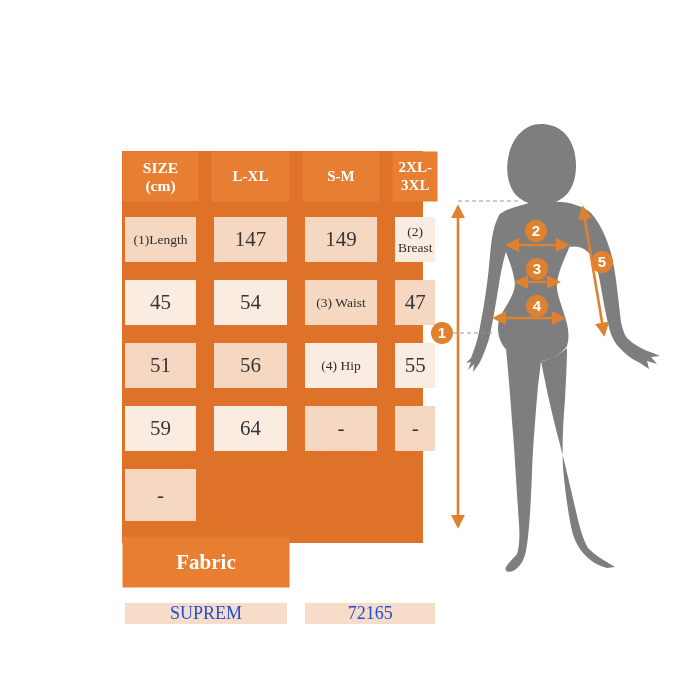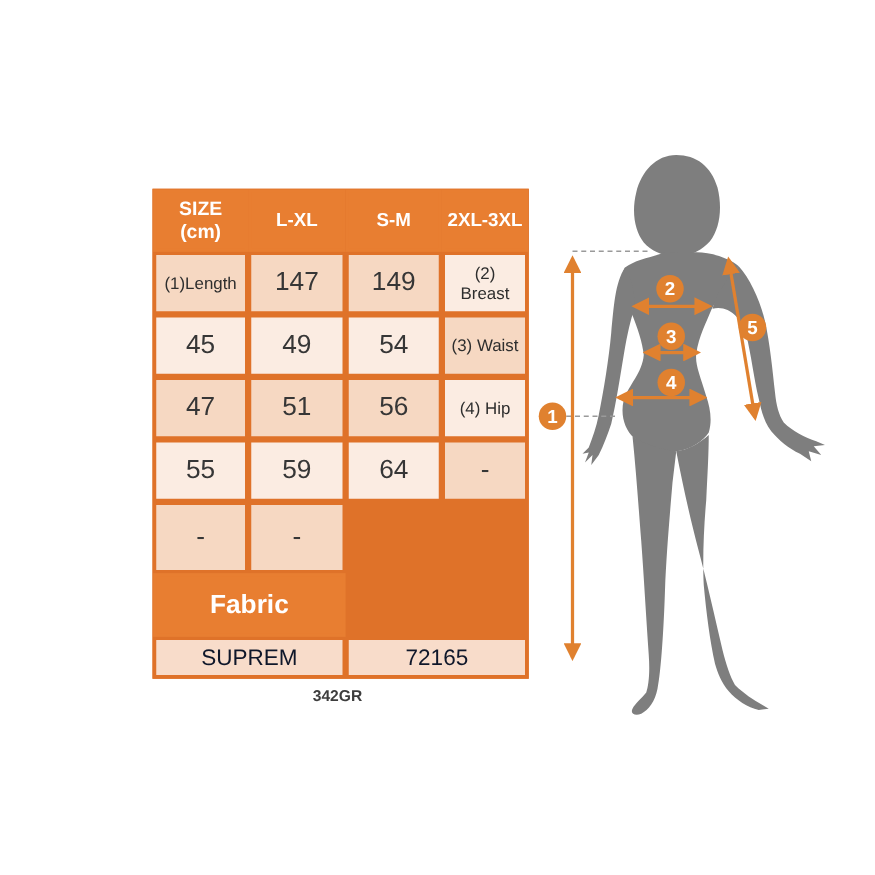--- a/index.html
+++ b/index.html
@@ -10,23 +10,24 @@
   }
   .canvas{position:absolute;left:0;top:0;width:700px;height:700px;background:#fff;}
 
   
   .size-table{
     position:absolute;left:122px;top:151px;width:301px;height:392px;
     box-sizing:border-box;
     display:grid;
     grid-template-columns:71px 73px 72px 1fr;
     grid-template-rows:45px 45px 45px 45px 45px 52px 46px 1fr;
-    gap:5px;
+    gap:18px;
     background:var(--table-border);
     border:3px solid var(--table-border);
+    font-family:Liberation Serif, serif;
   }
   .tcell{
     display:flex;align-items:center;justify-content:center;
     text-align:center;box-sizing:border-box;line-height:1.15;
   }
   .th{
     background:var(--orange);color:var(--header-text);
     font-weight:bold;font-size:15px;
     
     box-shadow:0 0 0 2.5px var(--orange);
@@ -37,21 +38,21 @@
   .row-value{font-size:21px;color:var(--cell-text);}
   .bg-dark{background:var(--row-dark);}
   .bg-light{background:var(--row-light);}
   .footer-th{
     background:var(--orange);color:var(--header-text);
     font-weight:bold;font-size:21px;
     box-shadow:0 0 0 2.5px var(--orange);z-index:1;
   }
   .span12{grid-column:1 / 3;}
   .span34{grid-column:3 / 5;}
-  .bottom-value{background:var(--row-bottom);font-size:18px;color:#0f172a;}
+  .bottom-value{background:var(--row-bottom);font-size:18px;color:#1d4ed8;}
 
   .chart-note{
     position:absolute;left:122px;top:550px;width:296px;
     text-align:center;font-size:12.5px;font-weight:bold;color:var(--note-text);
   }
 
   
   .figure-svg{position:absolute;left:420px;top:100px;width:260px;height:480px;}
   .sil{fill:var(--silhouette);stroke:none;}
   .meas-line{stroke:var(--arrow);stroke-width:2.6;fill:none;}
@@ -74,21 +75,20 @@
     <div class="tcell th">L-XL</div>
     <div class="tcell th">S-M</div>
     <div class="tcell th">2XL-3XL</div>
 
     <div class="tcell row-label bg-dark">(1)Length</div>
     <div class="tcell row-value bg-dark">147</div>
     <div class="tcell row-value bg-dark">149</div>
 
     <div class="tcell row-label bg-light">(2) Breast</div>
     <div class="tcell row-value bg-light">45</div>
-    <div class="tcell row-value bg-light">49</div>
     <div class="tcell row-value bg-light">54</div>
 
     <div class="tcell row-label bg-dark">(3) Waist</div>
     <div class="tcell row-value bg-dark">47</div>
     <div class="tcell row-value bg-dark">51</div>
     <div class="tcell row-value bg-dark">56</div>
 
     <div class="tcell row-label bg-light">(4) Hip</div>
     <div class="tcell row-value bg-light">55</div>
     <div class="tcell row-value bg-light">59</div>

